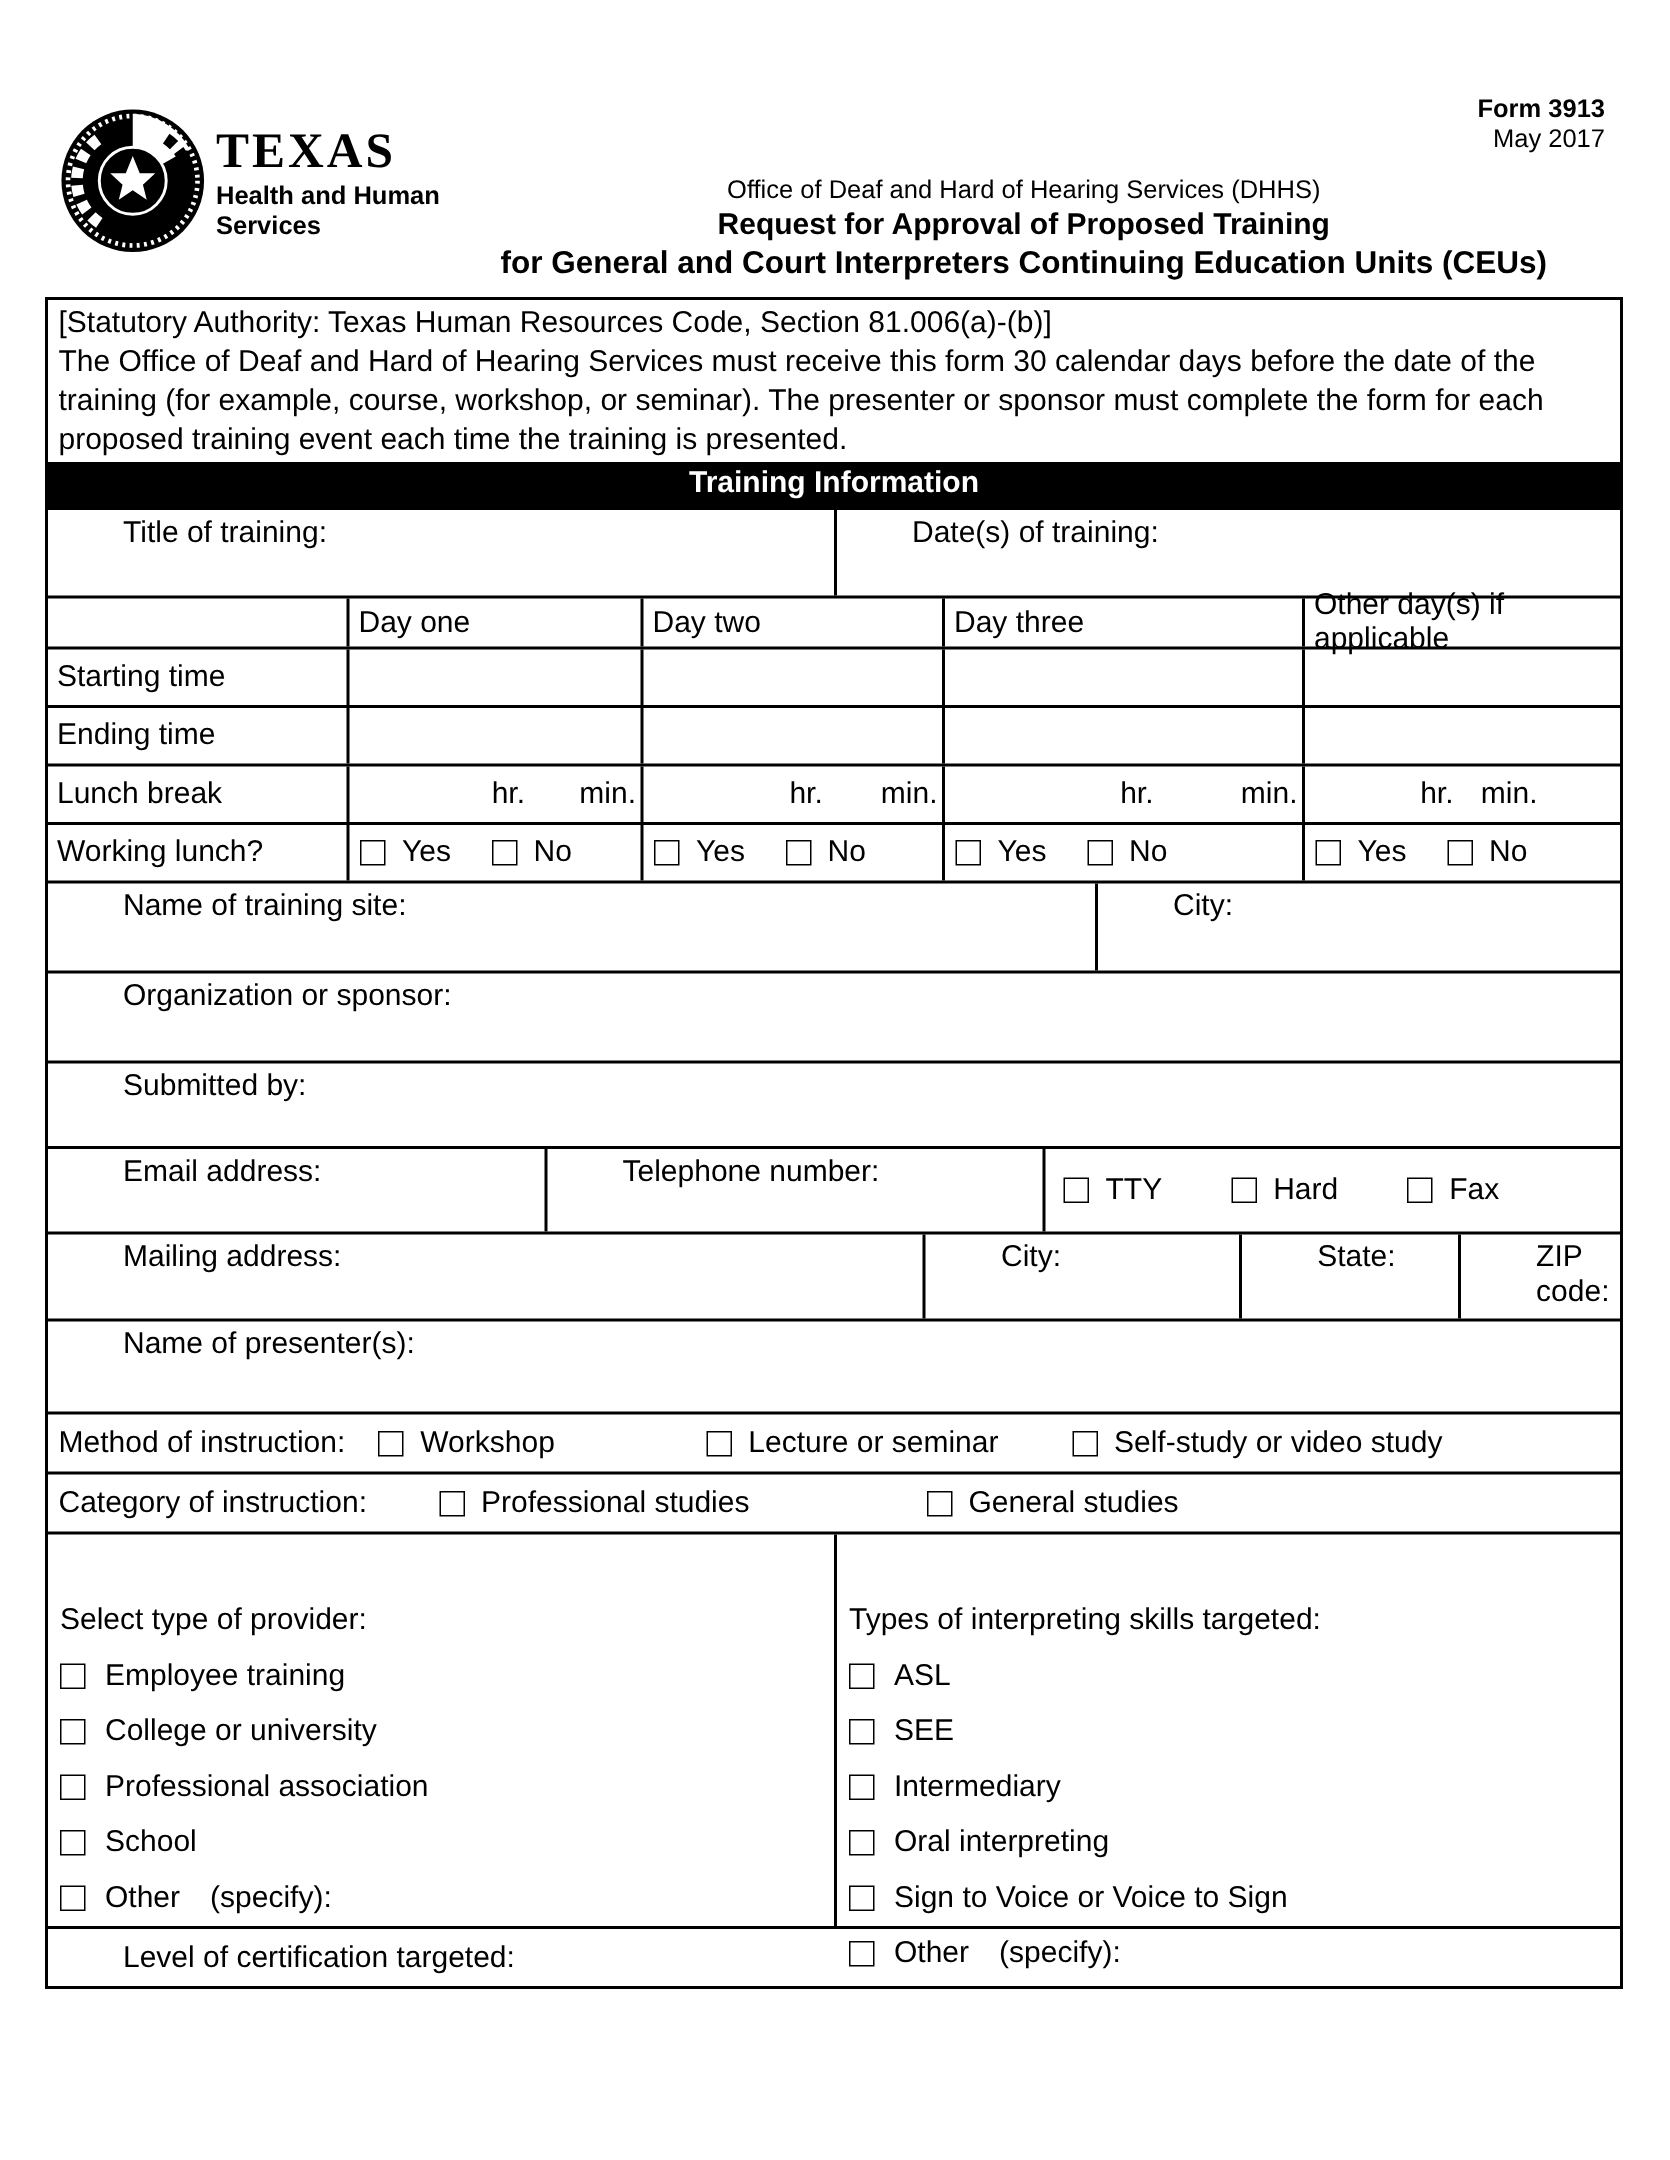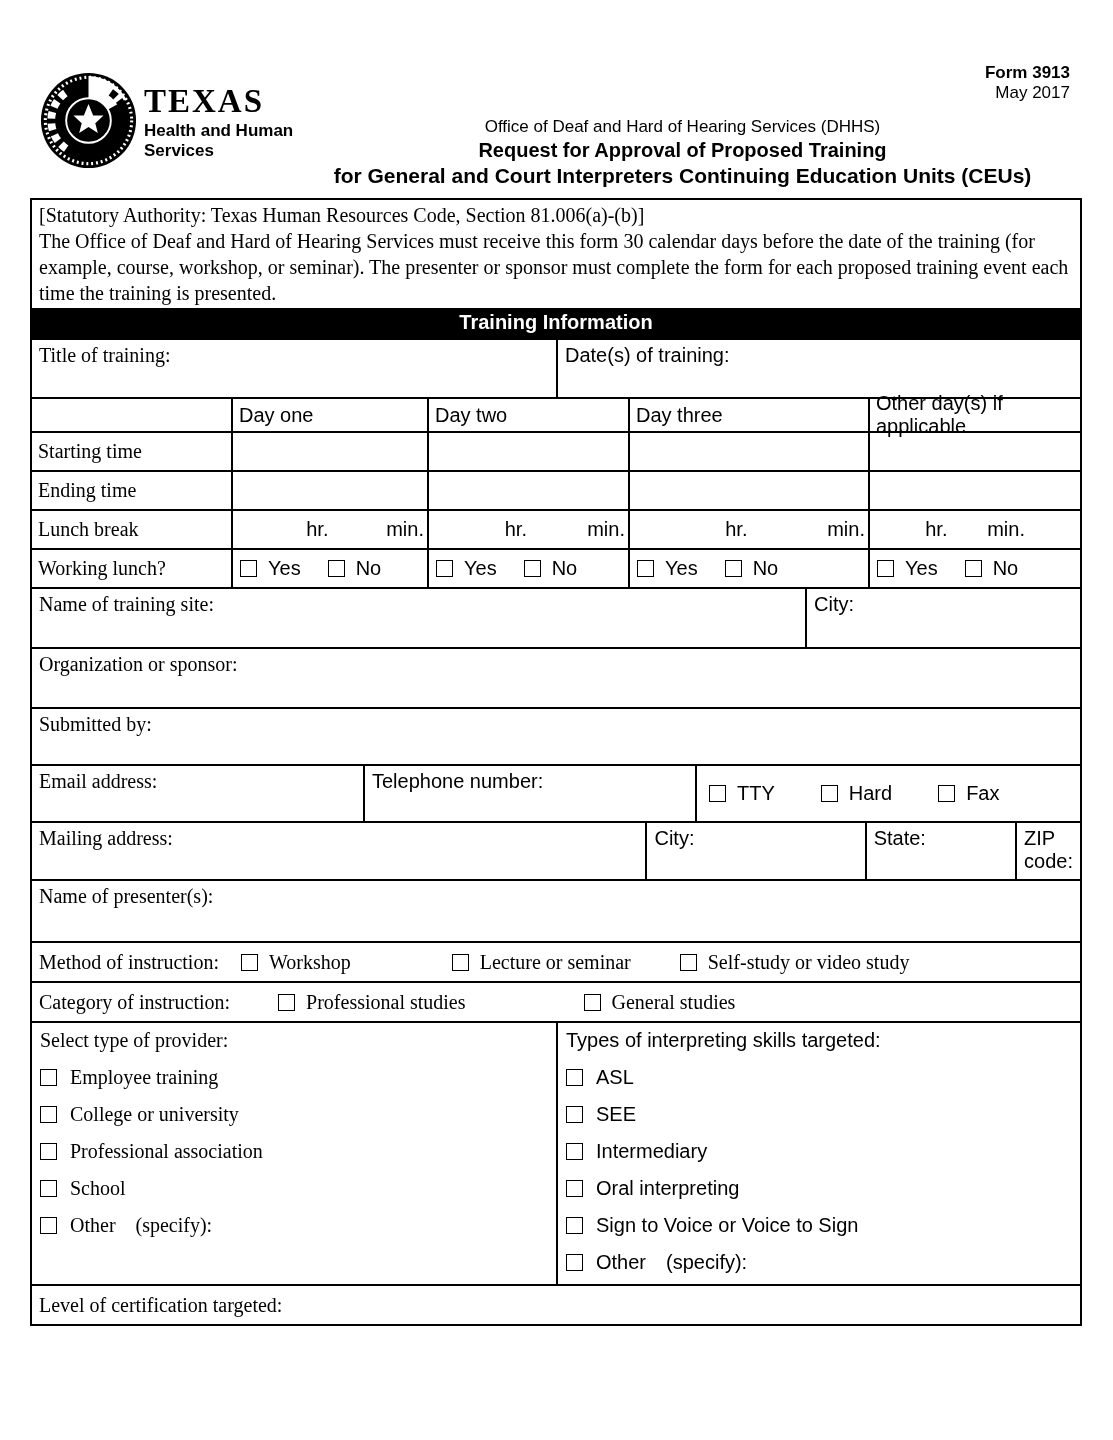--- a/index.html
+++ b/index.html
@@ -16,22 +16,22 @@
   .form-meta { position:absolute; right:43px; top:63px; text-align:right; font-size:17px; line-height:20px; }
   .form-meta .num { font-weight:bold; }
   .hdr-center { position:absolute; left:300px; right:48px; top:116px; text-align:center; }
   .hdr-office { font-size:17px; line-height:21px; }
   .hdr-t1 { font-size:20px; font-weight:bold; line-height:24px; margin-top:1px; }
   .hdr-t2 { font-size:21px; font-weight:bold; line-height:25px; margin-top:1px; }
   
   .form-box { position:absolute; left:30px; top:198px; width:1052px; border:2px solid #000; background:#fff; }
   .r { display:flex; border-top:2px solid #000; }
   .r.first { border-top:none; }
-  .c { border-left:2px solid #000; }
-  .c.first { border-left:none;font-family:Liberation Serif, serif; }
+  .c { border-left:2px solid #000;padding-left:43px; }
+  .c.first { border-left:none; }
   .lbl { font-size:20px; padding:4px 7px; display:block; }
   .intro { font-size:20px; line-height:26px; padding:2px 7px 2px 7px; }
   .bar { background:#000; color:#fff; text-align:center; font-weight:bold; font-size:20px; height:30px; line-height:29px; }
   
   .h-title { height:59px; }
   .h-dayhdr { height:34px; }
   .h-time { height:39px; }
   .h-site { height:60px; }
   .h-org { height:60px; }
   .h-sub { height:57px; }
@@ -47,29 +47,29 @@
   .dayhdr-cell { font-size:20px; padding-left:6px; }
   .lunch-cell { display:flex; align-items:center; font-size:20px; }
   .lunch-cell span { flex:1; text-align:right; }
   .lunch-cell span.min { padding-right:3px; }
   .wl-cell { display:flex; align-items:center; padding-left:7px; font-size:20px; }
   .grp { display:flex; align-items:center; }
   .grp .cb { margin-right:11px; }
   .grp + .grp { margin-left:27px; }
   .cb { width:17px; height:17px; border:1.5px solid #000; background:#fff; display:inline-block; flex:none; }
   
-  .w-site { width:773px; } .w-email { width:331px; } .w-phone { width:332px; }
+  .w-site { width:698px; } .w-email { width:331px; } .w-phone { width:332px; }
   .w-mail { width:596px; } .w-mcity { width:200px; } .w-mstate { width:131px; }
   .flex1 { flex:1; }
   .phone-types { display:flex; align-items:center; padding-left:12px; font-size:20px; }
   .phone-types .grp + .grp { margin-left:46px; }
   .inline-opts { display:flex; align-items:center; font-size:20px; padding-left:7px; }
   .inline-opts .lbl-inline { font-size:20px; }
   .list-cell { padding:6px 8px; font-size:20px; }
-  .list-head { font-size:20px; margin-bottom:2px; }
+  .list-head { font-size:20px; margin-bottom:2px;margin-top:40px; }
   .opt { display:flex; align-items:center; margin-top:14px; }
   .opt .cb { margin-right:13px; }
   .opt .suffix { margin-left:20px; }
   .cert-cell { display:flex; align-items:center; }
 </style>
 </head>
 <body>
 
 <svg class="seal" viewBox="0 0 100 100" aria-hidden="true">
   <circle cx="50" cy="50" r="49" fill="#000"></circle>

